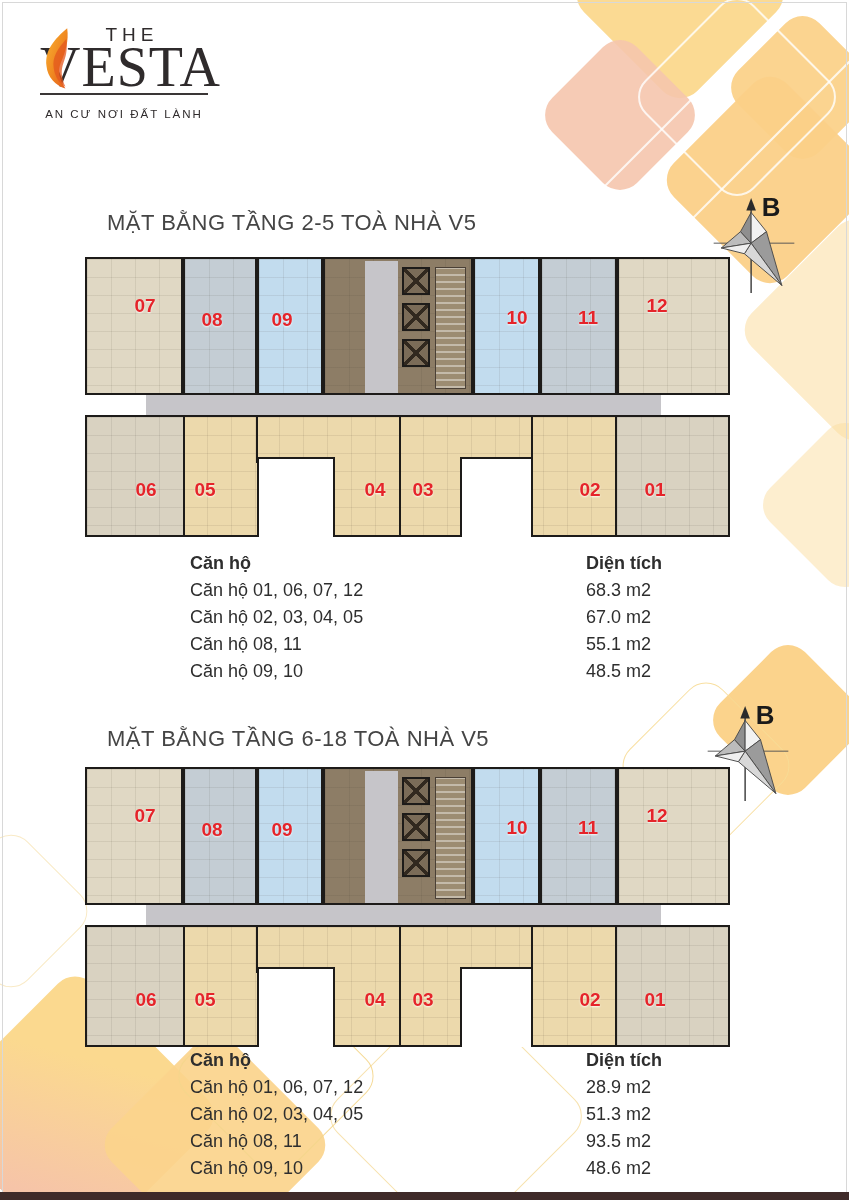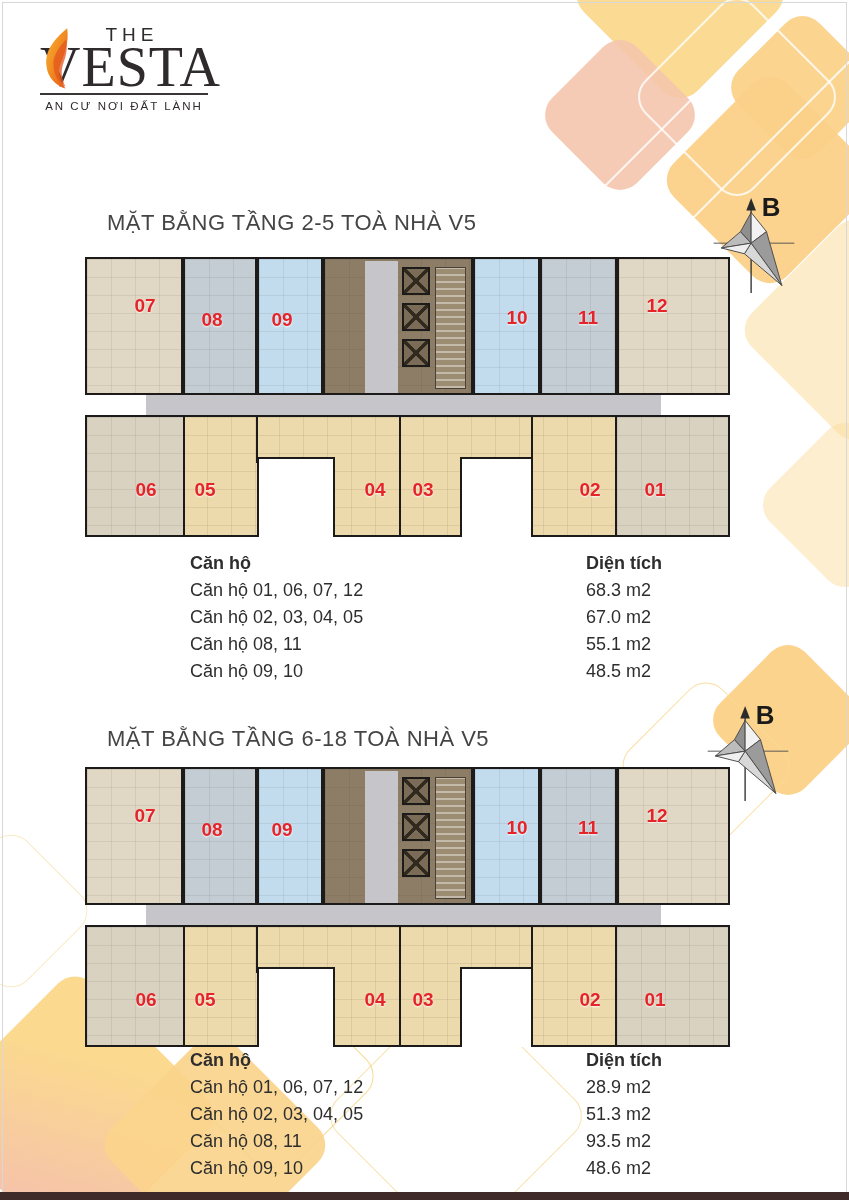--- a/index.html
+++ b/index.html
@@ -11,21 +11,21 @@
   .deco-line{position:absolute;width:2px;background:rgba(255,255,255,.8);transform:rotate(45deg);z-index:1;}
   .frame{position:absolute;inset:2px;border:1px solid #d8d8d8;z-index:6;pointer-events:none;}
   .bottom-bar{position:absolute;left:0;right:0;bottom:0;height:8px;background:#3f2a29;z-index:7;}
 
   
   .logo{position:absolute;left:40px;top:24px;width:168px;text-align:center;z-index:3;color:#2f2b2c;}
   .logo-the{font-size:19px;letter-spacing:5px;padding-left:16px;font-weight:400;}
   .logo-vesta{position:relative;font-family:"Liberation Serif",serif;font-size:56px;line-height:42px;letter-spacing:1px;}
   .logo-flame{position:absolute;left:2px;top:-22px;width:36px;height:68px;z-index:2;}
   .logo-rule{margin-top:5px;border-top:2px solid #3a3636;}
-  .logo-tagline{font-size:11.5px;letter-spacing:2px;padding-top:5px;white-space:nowrap;}
+  .logo-tagline{font-size:11.5px;letter-spacing:2px;padding-top:13px;white-space:nowrap;}
   .page-title{position:absolute;left:100px;top:54px;width:645px;text-align:center;
     font-size:27px;font-weight:bold;letter-spacing:.5px;color:#d2282e;z-index:3;}
 
   
   .sec-title{position:absolute;left:107px;width:645px;text-align:left;font-size:22px;
     color:#454545;letter-spacing:.5px;z-index:3;}
 
   
   .compass{position:absolute;width:96px;height:110px;z-index:4;}
   .compass text{font-family:"Liberation Sans",sans-serif;}

